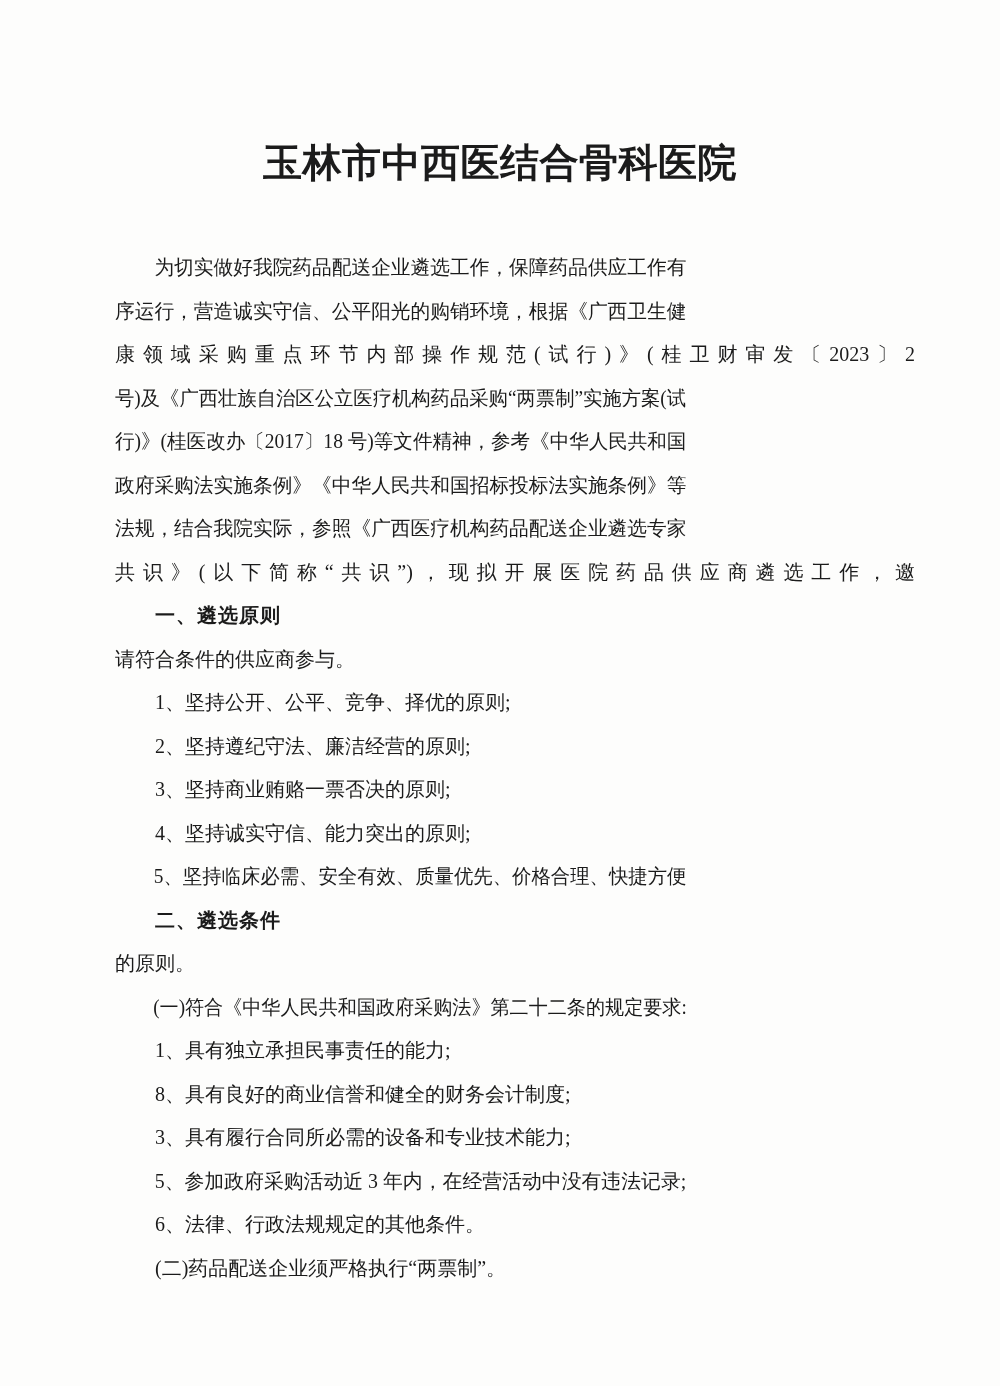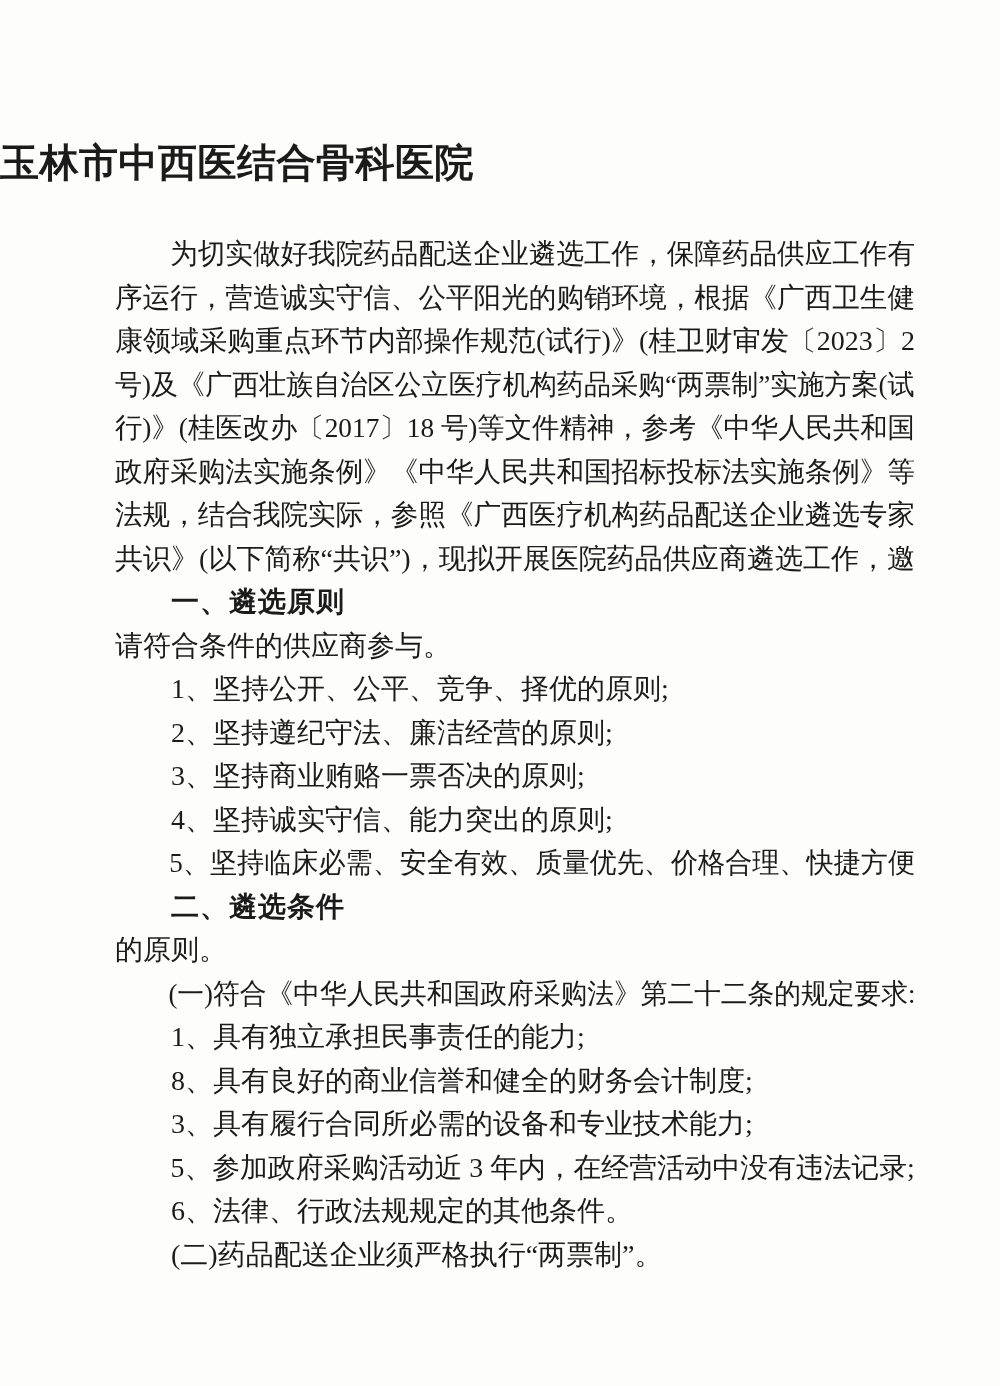--- a/index.html
+++ b/index.html
@@ -17,34 +17,34 @@
   }
   .page {
     position: relative;
     width: 1000px;
     height: 1386px;
     background: #fdfdfc;
     overflow: hidden;
   }
   .title-block {
     padding-top: 138px;
-    text-align: left;
+    text-align: center;
   }
   .title-line {
     font-size: 39px;
     font-weight: bold;
     line-height: 50px;
     letter-spacing: 0.5px;
     white-space: nowrap;
   }
   .body-block {
-    margin-top: 44px;
+    margin-top: 58px;
     margin-left: 115px;
     width: 800px;
-    font-size: 28px;
+    font-size: 20px;
   }
   .line {
     width: 800px;
     height: 43.5px;
     line-height: 43.5px;
     white-space: nowrap;
     overflow: visible;
     transform-origin: left center;
     text-align: left;
   }

